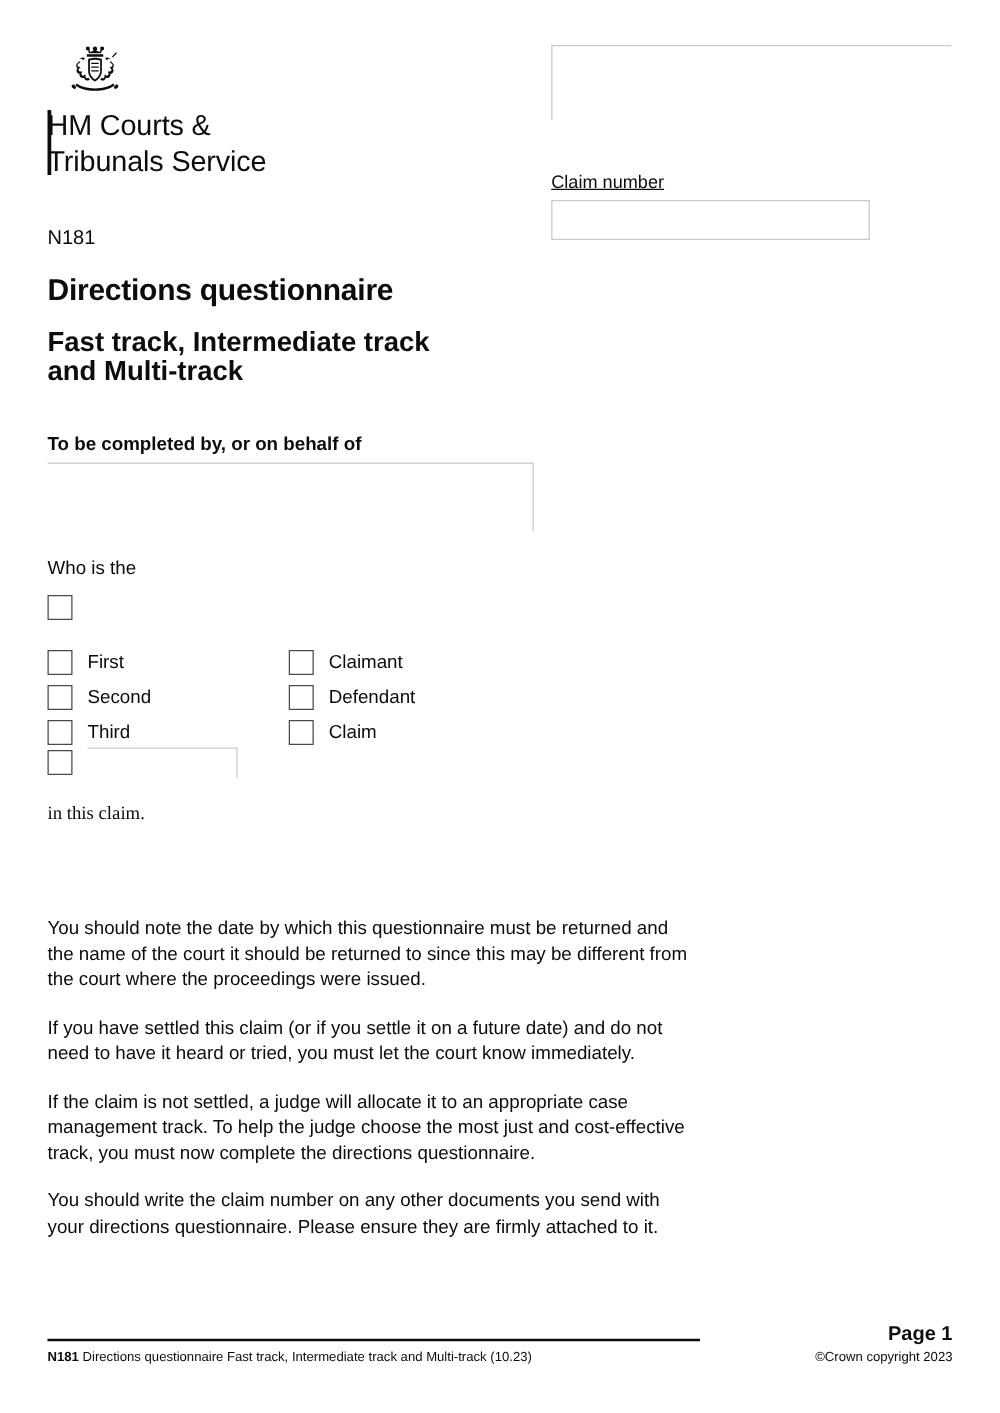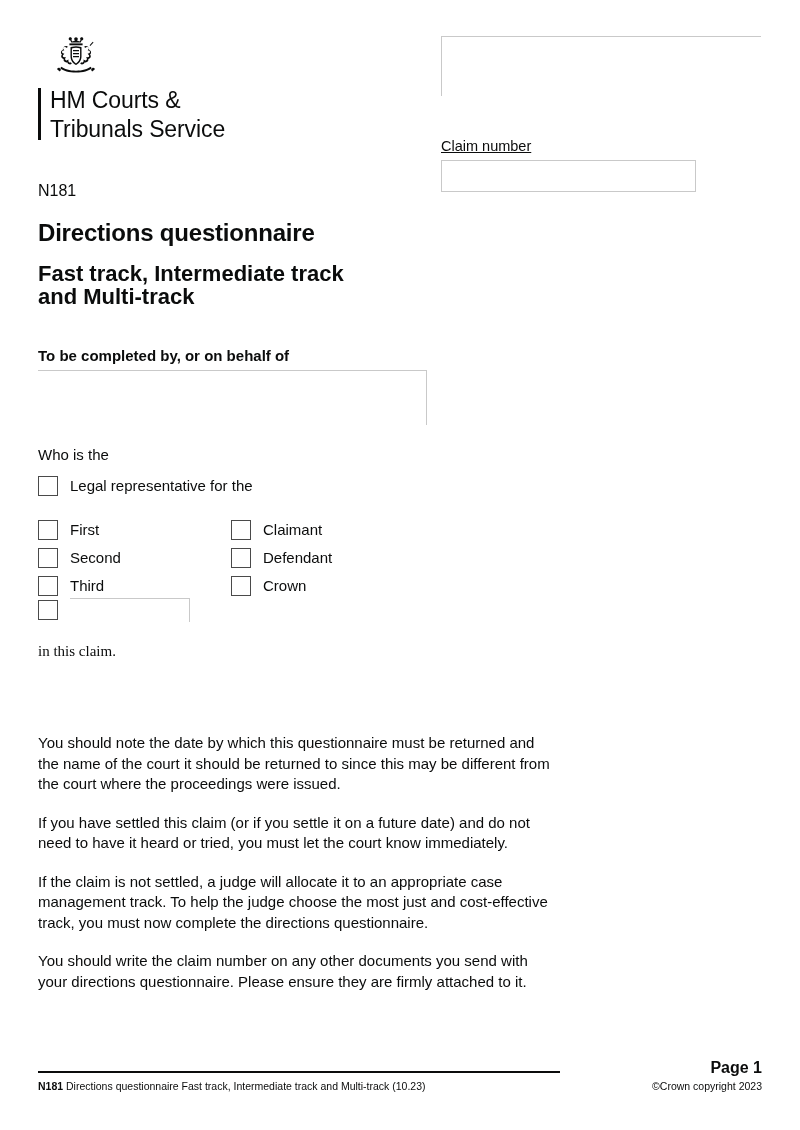--- a/index.html
+++ b/index.html
@@ -26,21 +26,20 @@
   }
   .crest {
     margin-left: 12px;
     width: 52px;
     height: 44px;
     display: block;
   }
   .logo-text-wrap {
     position: relative;
     margin-top: 6px;
-    padding-left: 12px;
   }
   .logo-rule {
     position: absolute;
     left: 0;
     top: 2px;
     bottom: 4px;
     width: 3px;
     background: #0b0c0c;
   }
   .logo-line {
@@ -282,21 +281,20 @@
 <div class="form-title">Directions questionnaire</div>
 <div class="form-subtitle">Fast track, Intermediate track and Multi-track</div>
 
 <div class="completed-heading">To be completed by, or on behalf of</div>
 <div class="completed-box"></div>
 
 <div class="who-is-the">Who is the</div>
 
 <div class="cb-row row-legalrep">
   <span class="cb"></span>
-  <span class="cb-label">Legal representative for the</span>
 </div>
 
 <div class="cb-row row-first">
   <span class="cb"></span>
   <span class="cb-label">First</span>
 </div>
 <div class="cb-row row-second">
   <span class="cb"></span>
   <span class="cb-label">Second</span>
 </div>
@@ -312,21 +310,21 @@
 <div class="cb-row row-claimant">
   <span class="cb"></span>
   <span class="cb-label">Claimant</span>
 </div>
 <div class="cb-row row-defendant">
   <span class="cb"></span>
   <span class="cb-label">Defendant</span>
 </div>
 <div class="cb-row row-party">
   <span class="cb"></span>
-  <span class="cb-label">Crown</span>
+  <span class="cb-label">Claim</span>
 </div>
 
 <div class="in-this-claim">in this claim.</div>
 
 <div class="body-copy">
   <p>You should note the date by which this questionnaire must be returned and the name of the court it should be returned to since this may be different from the court where the proceedings were issued.</p>
   <p>If you have settled this claim (or if you settle it on a future date) and do not need to have it heard or tried, you must let the court know immediately.</p>
   <p>If the claim is not settled, a judge will allocate it to an appropriate case management track. To help the judge choose the most just and cost-effective track, you must now complete the directions questionnaire.</p>
   <p>You should write the claim number on any other documents you send with your directions questionnaire. Please ensure they are firmly attached to it.</p>
 </div>

